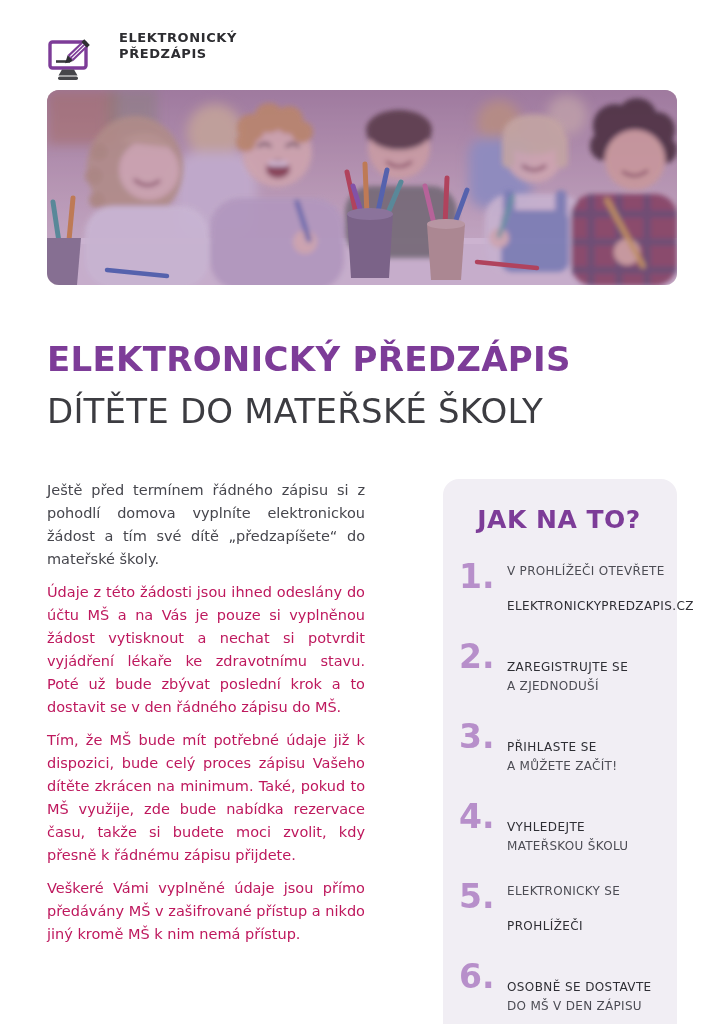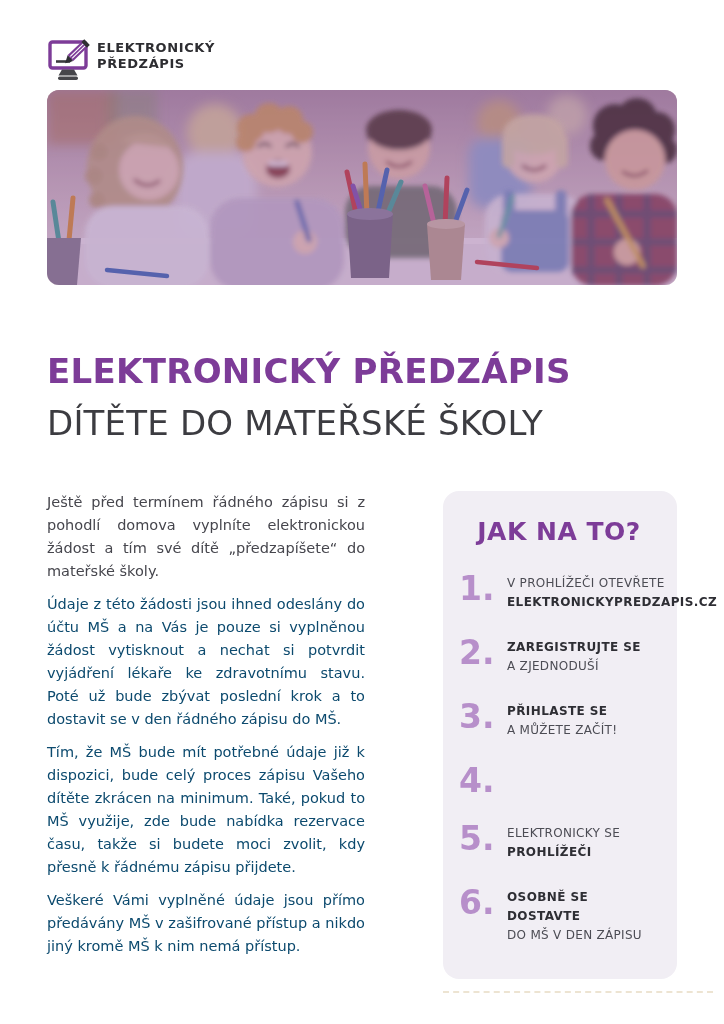--- a/index.html
+++ b/index.html
@@ -7,52 +7,52 @@
   body {
     width: 724px; height: 1024px;
     font-family: "DejaVu Sans", "Liberation Sans", sans-serif;
     color: #4a4a52;
     position: relative;
     overflow: hidden;
   }
   .page { width: 724px; height: 1024px; padding: 30px 47px 0 47px; }
 
   
-  .header { display: flex; align-items: center; gap: 4px; height: 52px; }
+  .header { display: flex; align-items: flex-start; gap: 26px; height: 52px; }
   .logo-icon { width: 46px; height: 52px; flex: 0 0 auto; }
   .logo-text {
     font-weight: 700; font-size: 13px; line-height: 16px;
     letter-spacing: 0.6px; color: #2d2d31;
   }
 
   
   .hero {
     margin-top: 8px; width: 630px; height: 195px;
     border-radius: 12px; overflow: hidden; position: relative;
     background: #c9aebc;
   }
   .hero svg { display: block; width: 100%; height: 100%; }
 
   
-  .headline { margin-top: 60px; }
+  .headline { margin-top: 48px; }
   .headline .l1 {
     font-size: 34px; line-height: 52px; font-weight: 700;
     color: #7d3c98; letter-spacing: 0.3px;
   }
   .headline .l2 {
     font-size: 34px; line-height: 52px; font-weight: 500;
     color: #3c3c41; letter-spacing: 0.2px;
   }
 
   
   .main { display: flex; justify-content: space-between; margin-top: 42px; }
   .col-text { width: 318px; }
   .col-text p {
     font-size: 14.5px; line-height: 23px; text-align: justify;
-    color: #0c4a6e; margin-bottom: 10px;
+    color: #be185d; margin-bottom: 10px;
   }
   .col-text p.lead { font-weight: 400; color: #46464d; }
 
   
   .howto-wrap { width: 234px; }
   .howto {
     background: #f1eef4; border-radius: 16px;
     padding: 26px 18px 28px 16px;
   }
   .howto-title {
@@ -60,21 +60,21 @@
     color: #7d3c98; letter-spacing: 0.5px; margin-bottom: 26px;
   }
   .step { display: flex; margin-bottom: 24px; }
   .step:last-child { margin-bottom: 6px; }
   .step-num {
     width: 48px; flex: 0 0 auto;
     font-size: 33px; font-weight: 700; color: #b78fca; line-height: 34px;
   }
   .step-lines { padding-top: 2px; font-size: 12px; line-height: 19px;
     color: #4c4c54; letter-spacing: 0.3px; }
-  .step-lines .em { font-weight: 700; color: #2e2e34; letter-spacing: 0.4px; }
+  .step-lines .em { font-weight: 400; color: #2e2e34; letter-spacing: 0.4px; margin-top: 16px; }
   .cut-line {
     margin: 12px auto 0; width: 270px; height: 0;
     border-top: 2px dashed rgba(214, 196, 156, 0.45);
   }
 </style>
 </head>
 <body>
 
 <div class="page">
 
@@ -265,20 +265,24 @@
         <div class="step">
           <div class="step-num">3.</div>
           <div class="step-lines">
             <div class="em">PŘIHLASTE SE</div>
             <div>A MŮŽETE ZAČÍT!</div>
           </div>
         </div>
 
         <div class="step">
           <div class="step-num">4.</div>
+          <div class="step-lines">
+            <div class="em">VYHLEDEJTE</div>
+            <div>MATEŘSKOU ŠKOLU</div>
+          </div>
         </div>
 
         <div class="step">
           <div class="step-num">5.</div>
           <div class="step-lines">
             <div>ELEKTRONICKY SE</div>
             <div class="em">PROHLÍŽEČI</div>
           </div>
         </div>
 

